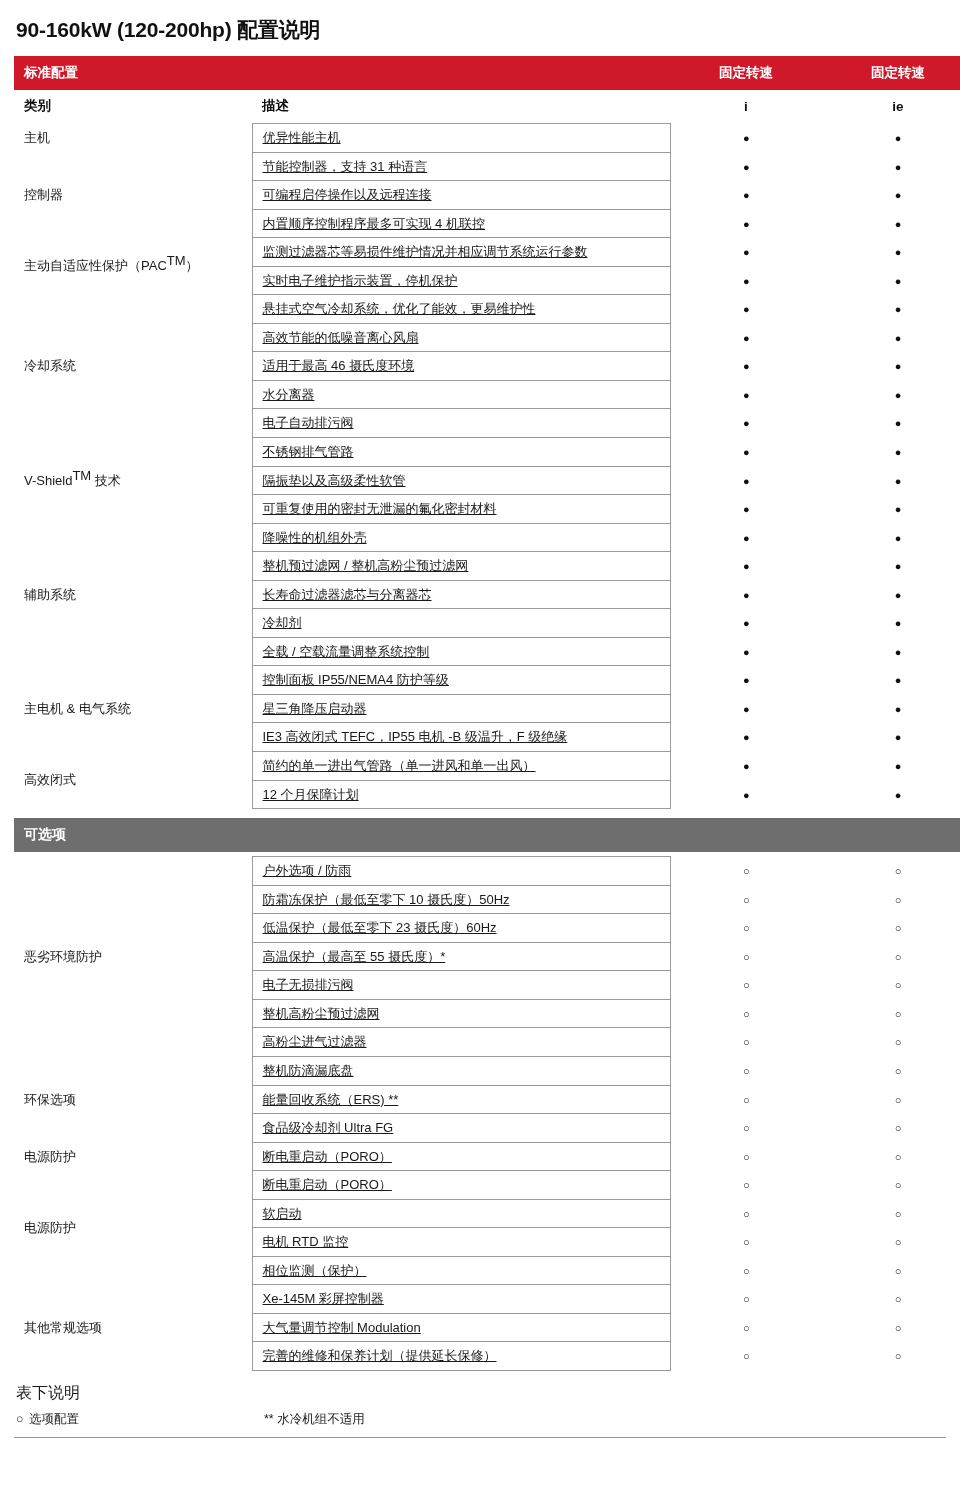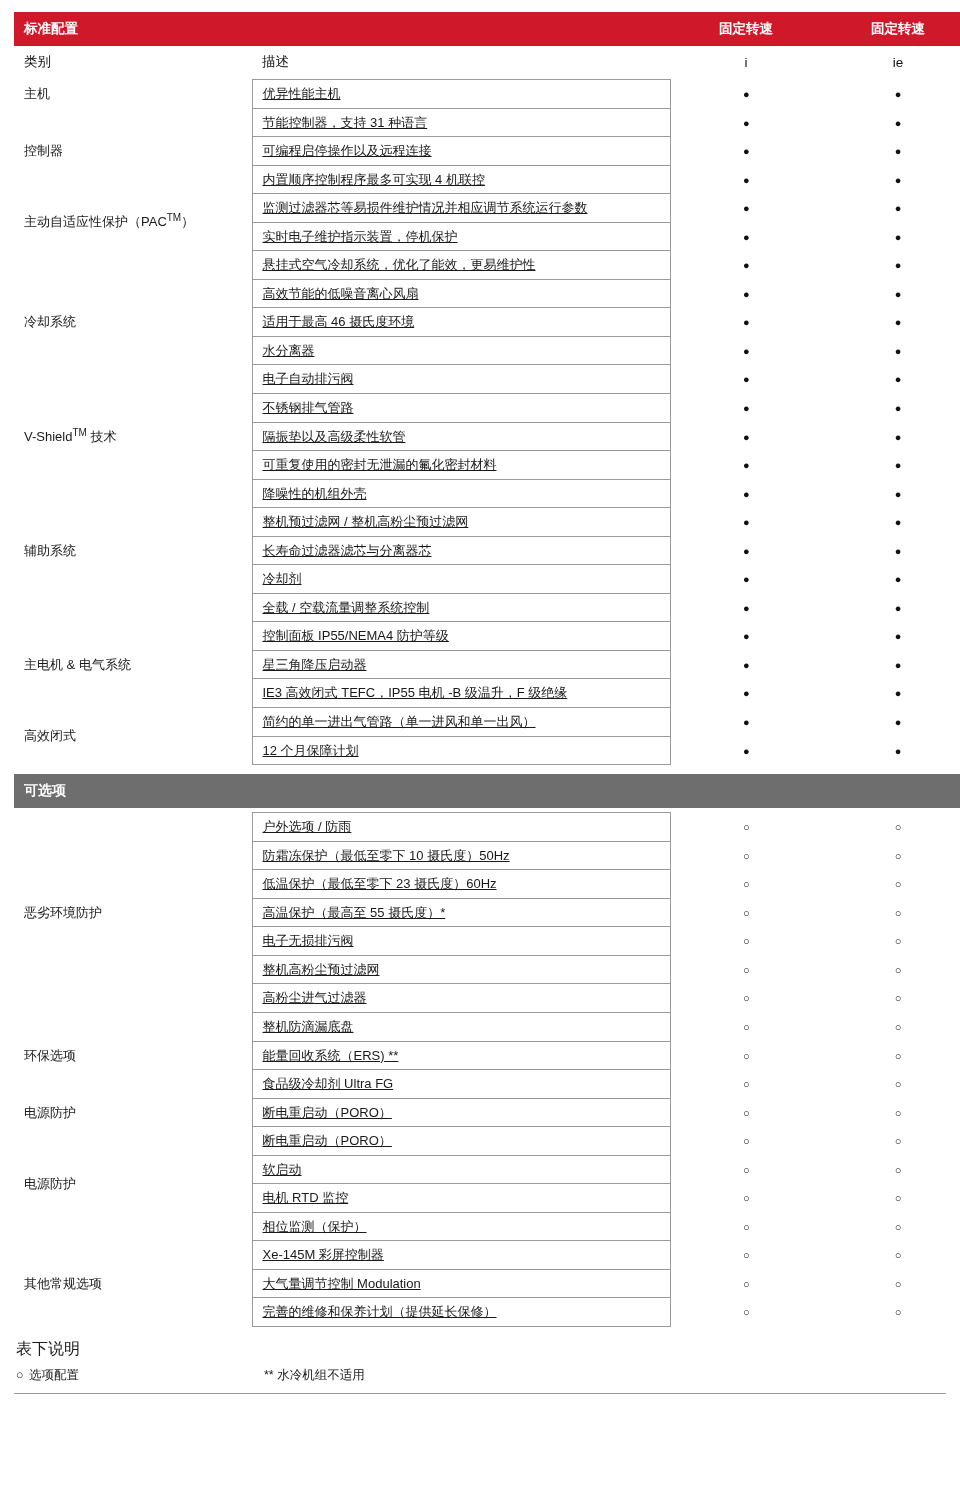--- a/index.html
+++ b/index.html
@@ -41,21 +41,21 @@
     font-weight: bold;
     font-size: 13.5px;
     padding: 8px 10px;
     border: none;
   }
   .hdr-red td.center { text-align: center; }
 
   .hdr-sub td {
     background: #ffffff;
     color: #111;
-    font-weight: normal;
+    font-weight: bold;
     font-size: 13.5px;
     padding: 7px 10px 8px 10px;
     border: none;
   }
   .hdr-sub td.center { text-align: center; }
 
   tr.row td {
     font-size: 13px;
     padding: 5px 10px;
     vertical-align: middle;
@@ -97,21 +97,21 @@
     color: #ffffff;
     font-weight: bold;
     font-size: 14px;
     padding: 8px 10px;
     border: none;
   }
   .gap td { height: 9px; border: none; padding: 0; }
   .gap-sm td { height: 5px; border: none; padding: 0; }
 
   sup.tm {
-    font-size: 10px;
+    font-size: 13px;
     vertical-align: super;
     line-height: 0;
   }
   .footnotes {
     margin-top: 10px;
     font-size: 13px;
   }
   .footnotes .fn-title {
     padding: 2px 0 4px 2px;
     font-size: 16px;
@@ -124,20 +124,21 @@
     border: none;
     border-top: 1px solid #9a9a9a;
     margin: 6px 0 0 0;
   }
 </style>
 </head>
 <body>
 
 <div class="page">
 
+  <h1 class="title">90-160kW (120-200hp) 配置说明</h1>
 
   <table class="spec">
     <colgroup>
       <col class="c-cat">
         <col class="c-desc">
         <col class="c-v1">
         <col class="c-v2">
     </colgroup>
     <tbody id="table-body">
       <tr class="hdr-red">

